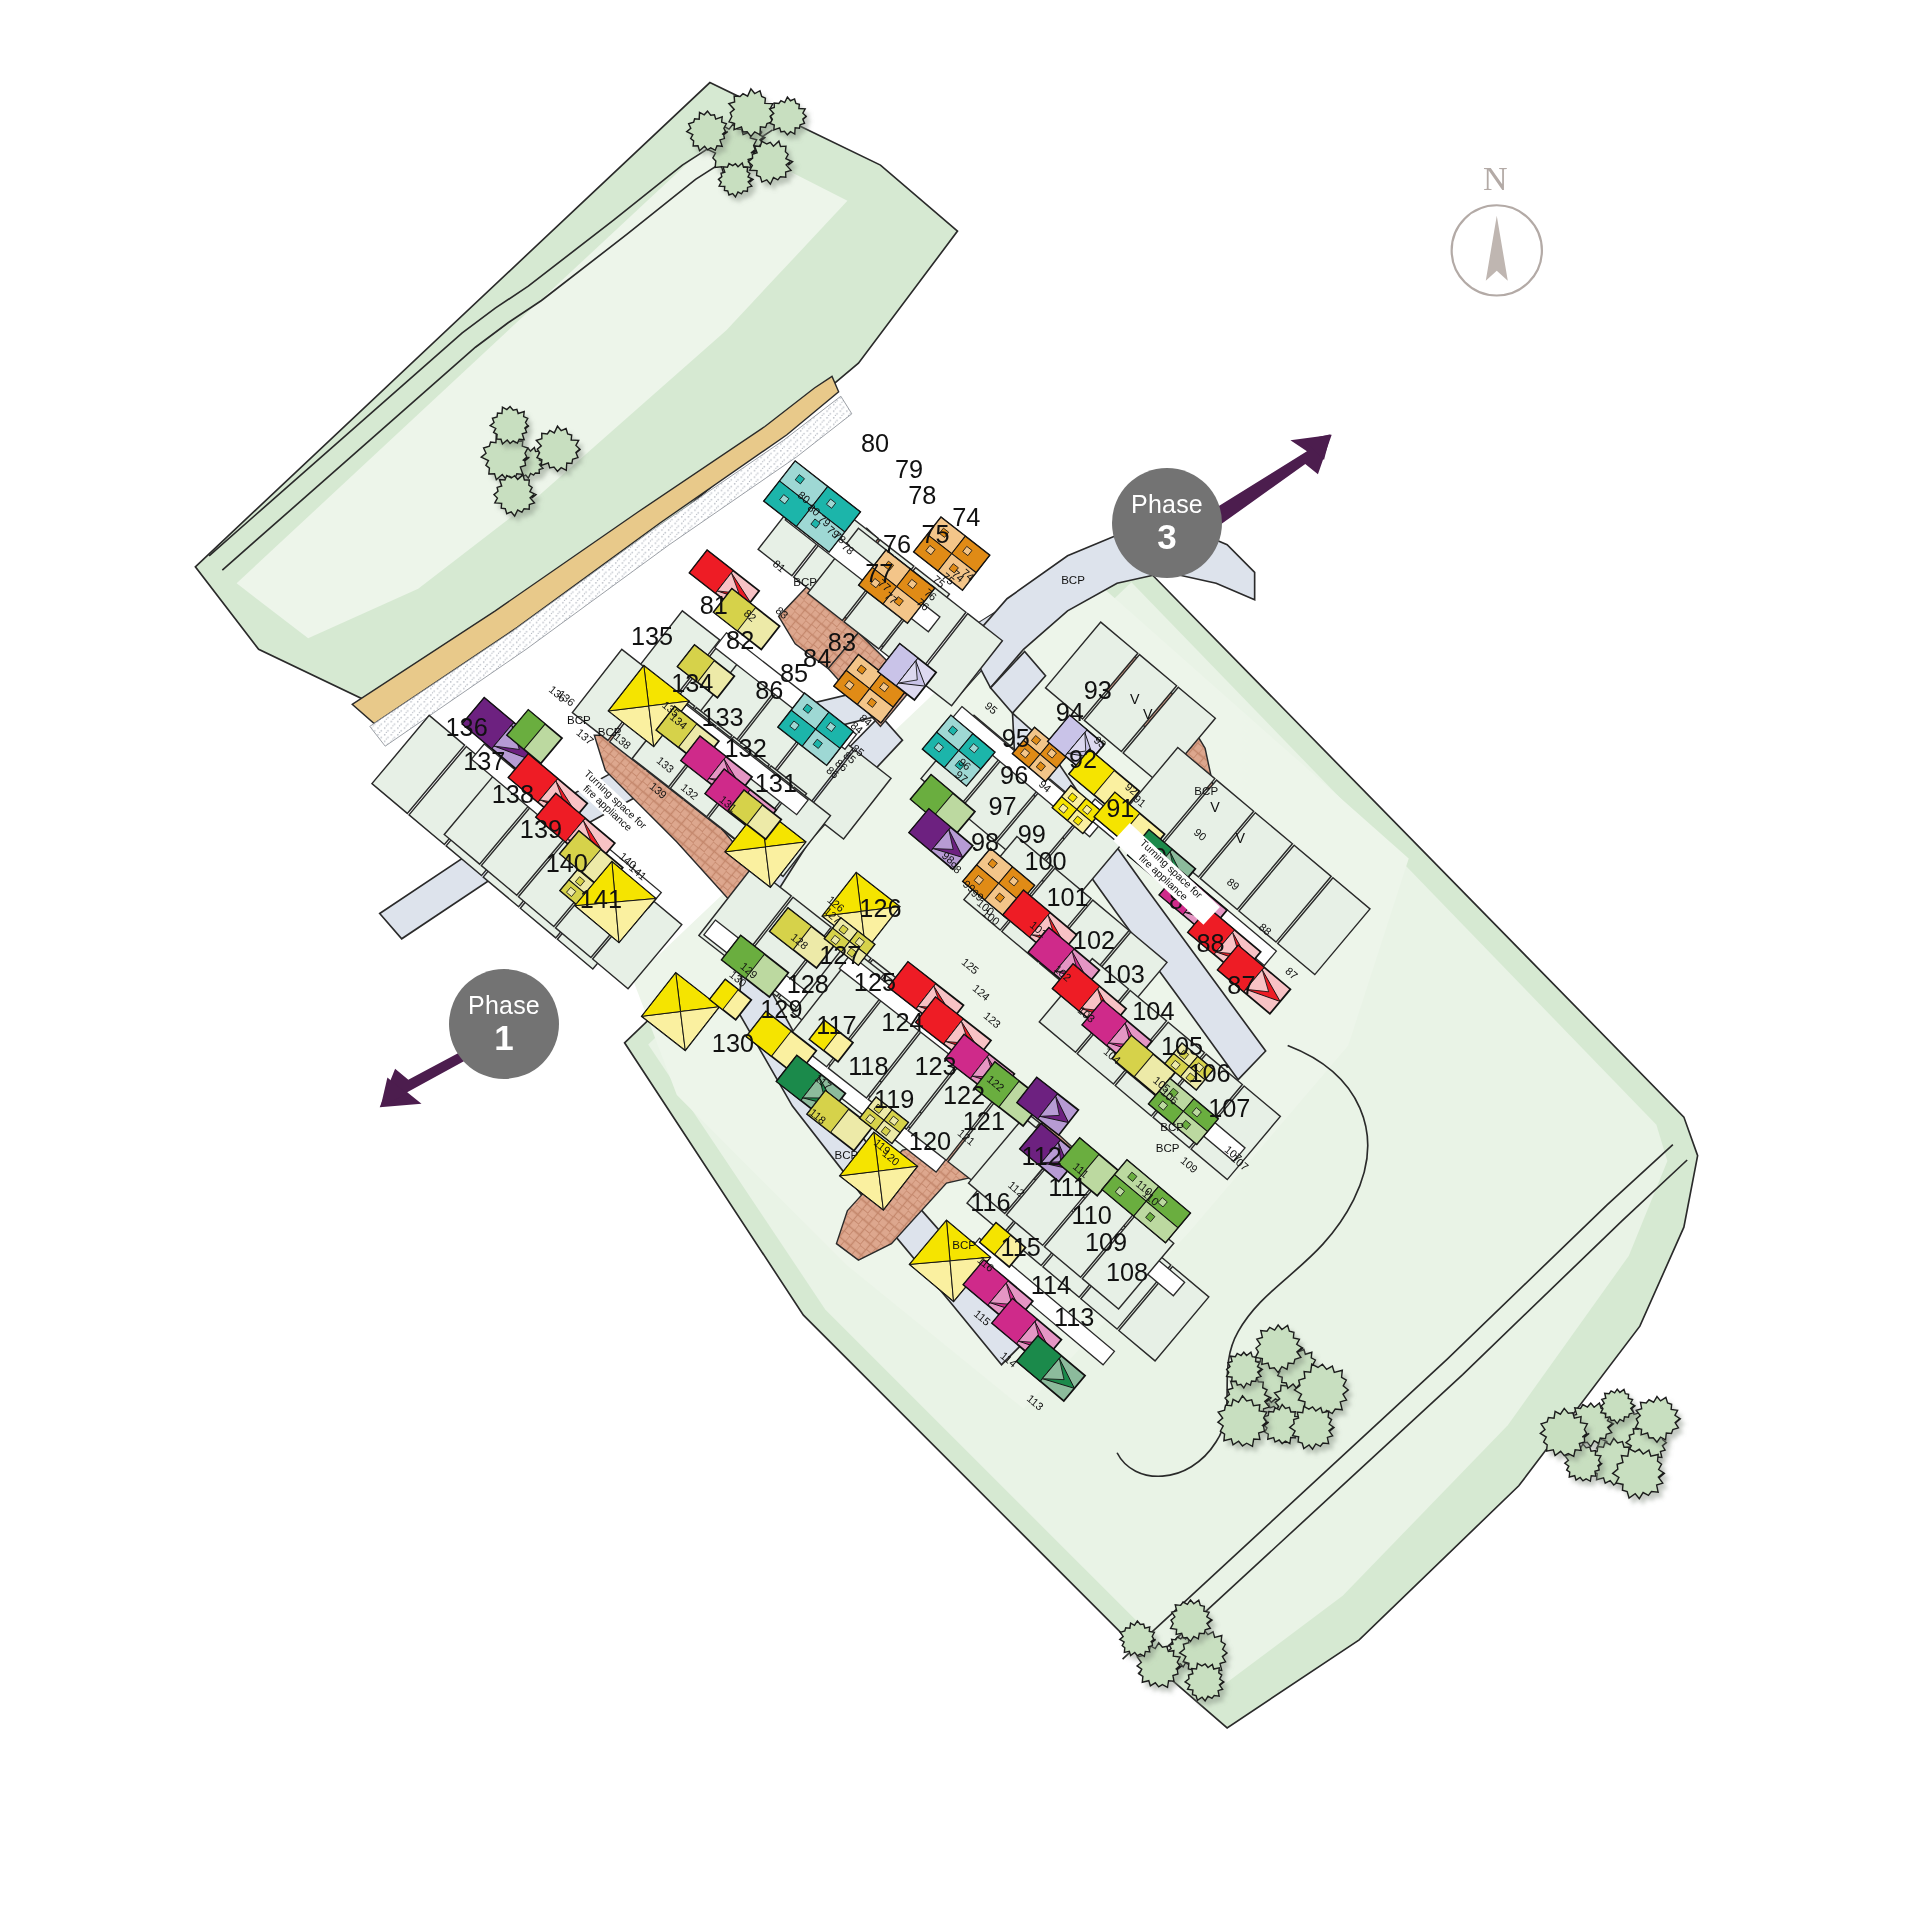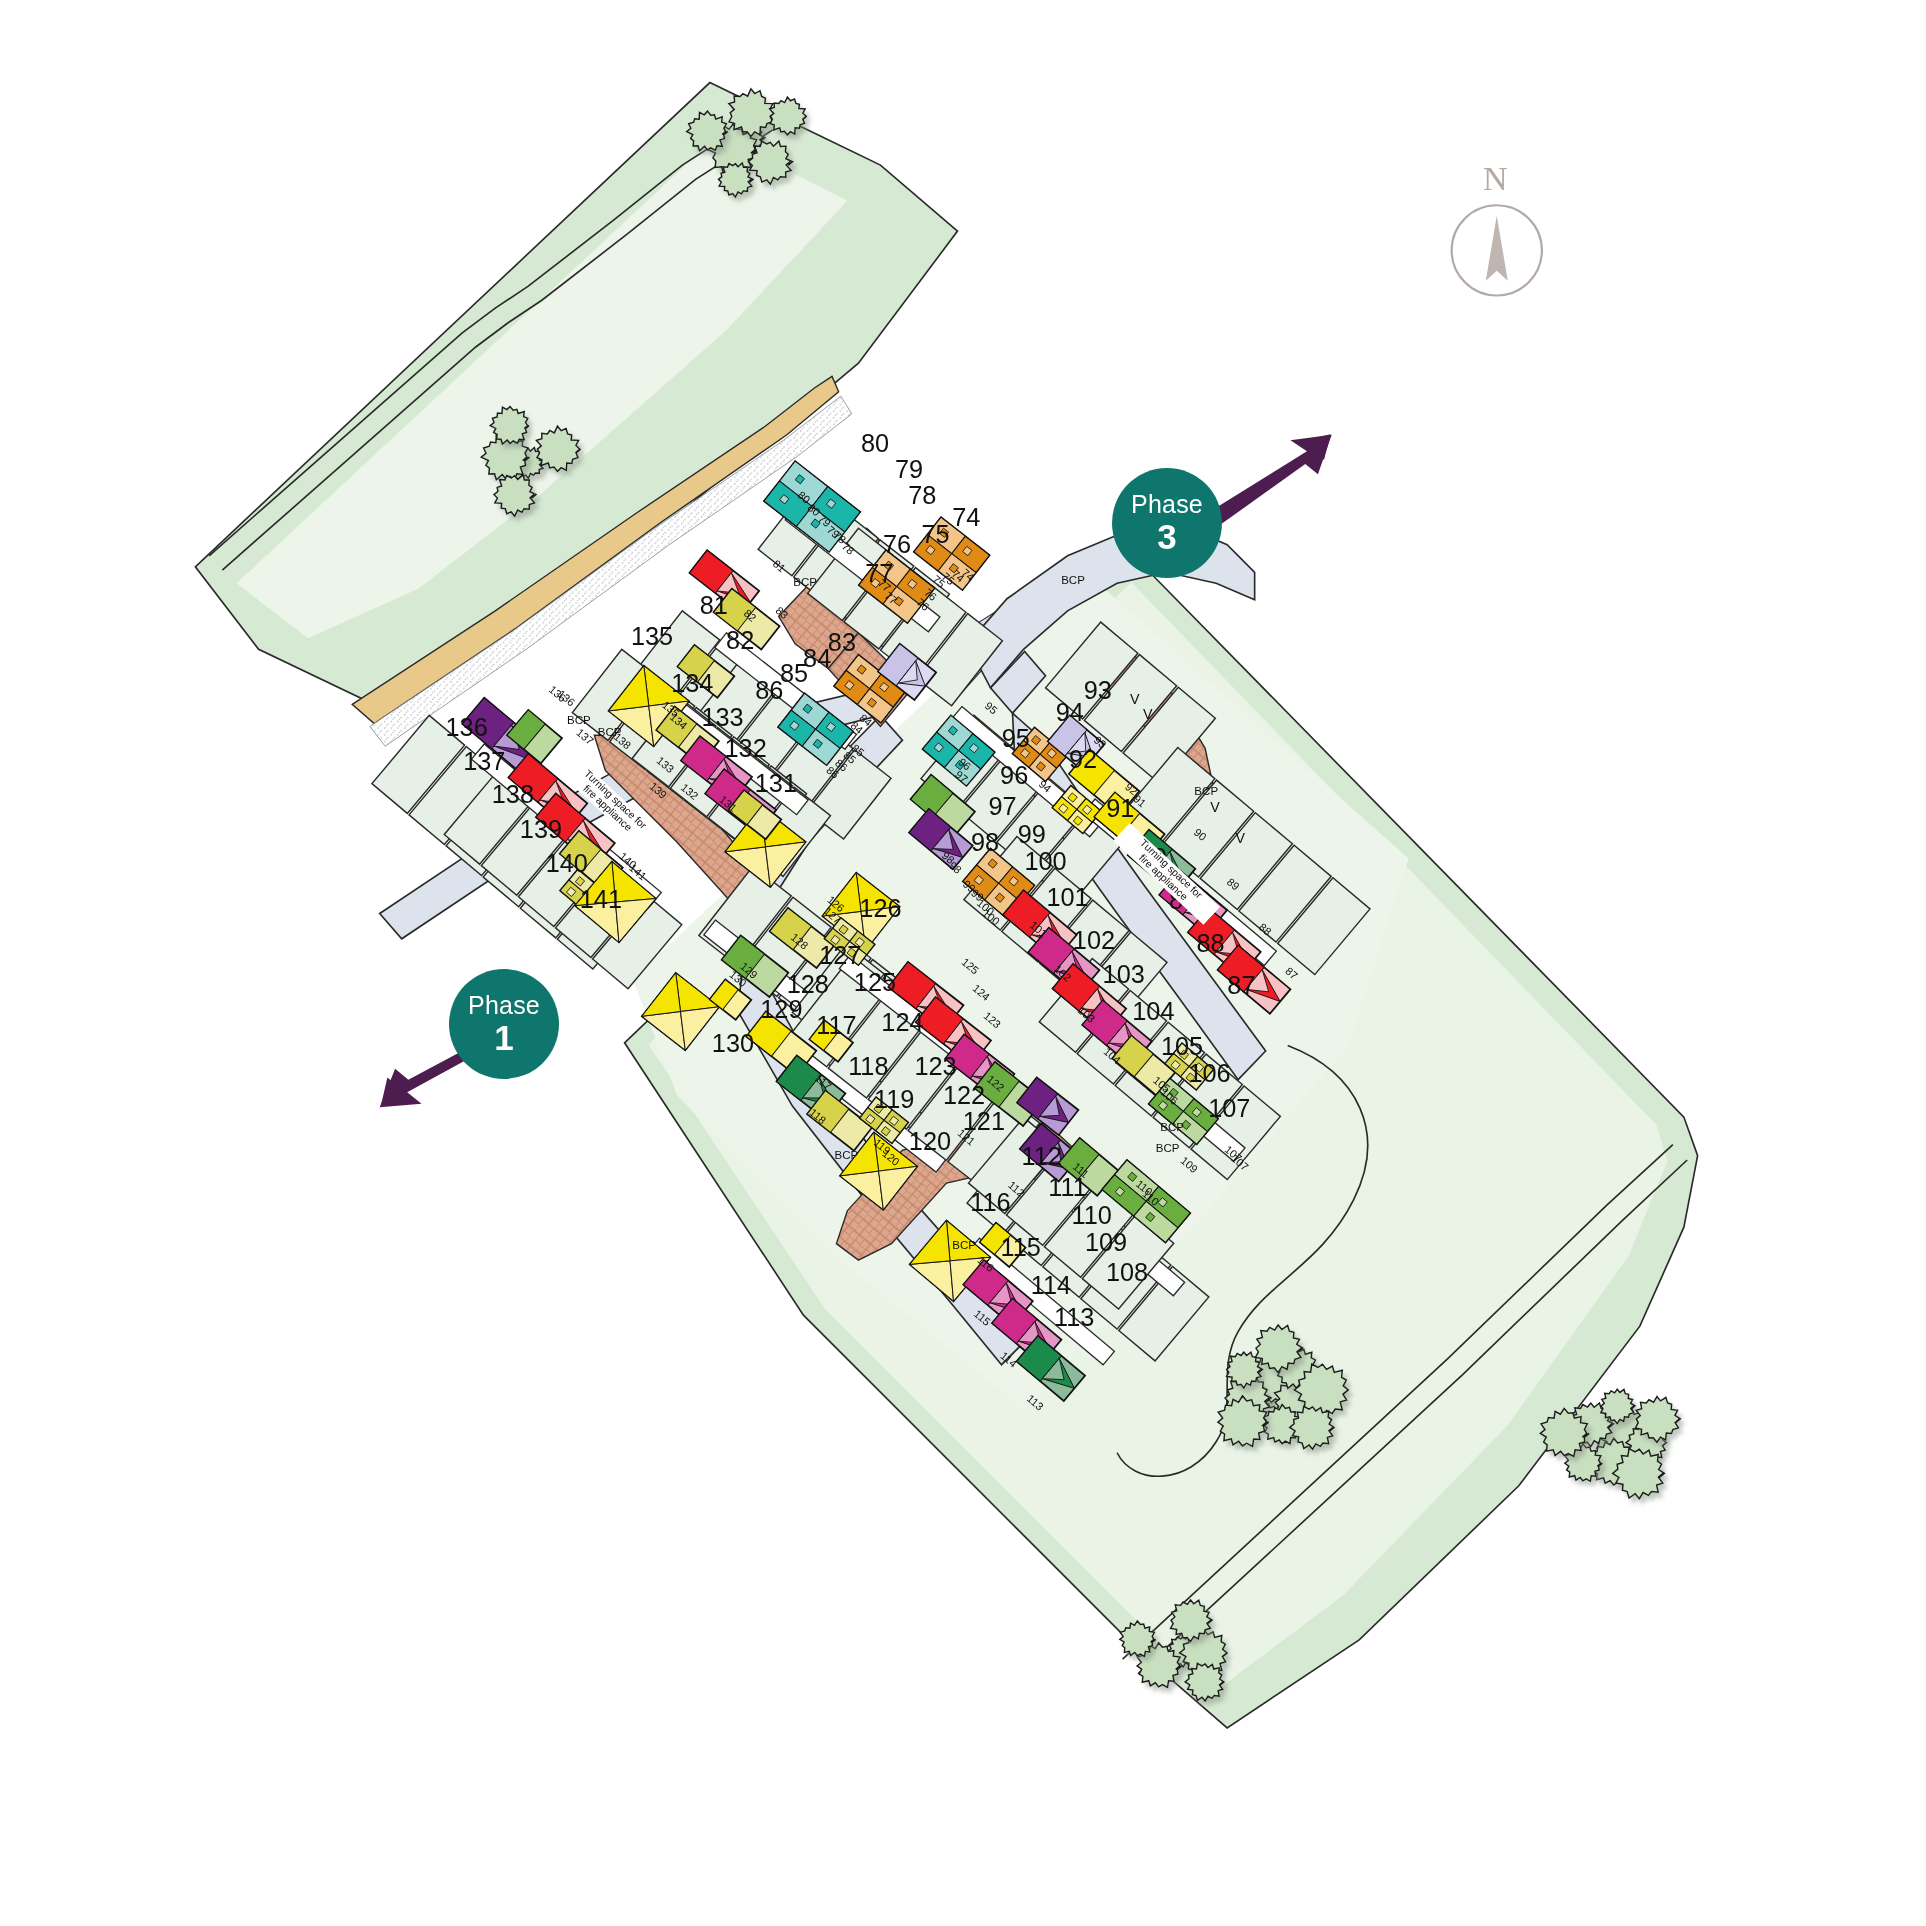--- a/index.html
+++ b/index.html
@@ -3,21 +3,21 @@
 <meta charset="utf-8">
 <title>Site Plan</title>
 <style>
   html,body{margin:0;padding:0;background:#ffffff;}
   body{width:1926px;height:1926px;overflow:hidden;
        font-family:"Liberation Sans", sans-serif;}
   #stage{position:relative;width:1926px;height:1926px;background:#fff;}
   svg#plan{position:absolute;inset:0;width:1926px;height:1926px;display:block;}
 
   .phase-badge{position:absolute;border-radius:50%;
-     background:#0f766e;color:#ffffff;display:flex;flex-direction:column;
+     background:#737373;color:#ffffff;display:flex;flex-direction:column;
      align-items:center;justify-content:center;line-height:1;}
   .phase-badge .pw{font-size:25px;font-weight:400;letter-spacing:0.2px;}
   .phase-badge .pn{font-size:35px;font-weight:700;margin-top:2.2px;}
   .compass-letter{position:absolute;color:#b3aaa6;font-family:"Liberation Serif",serif;
      font-size:34px;line-height:1;}
 </style>
 </head>
 <body>
 
 <div id="stage">

